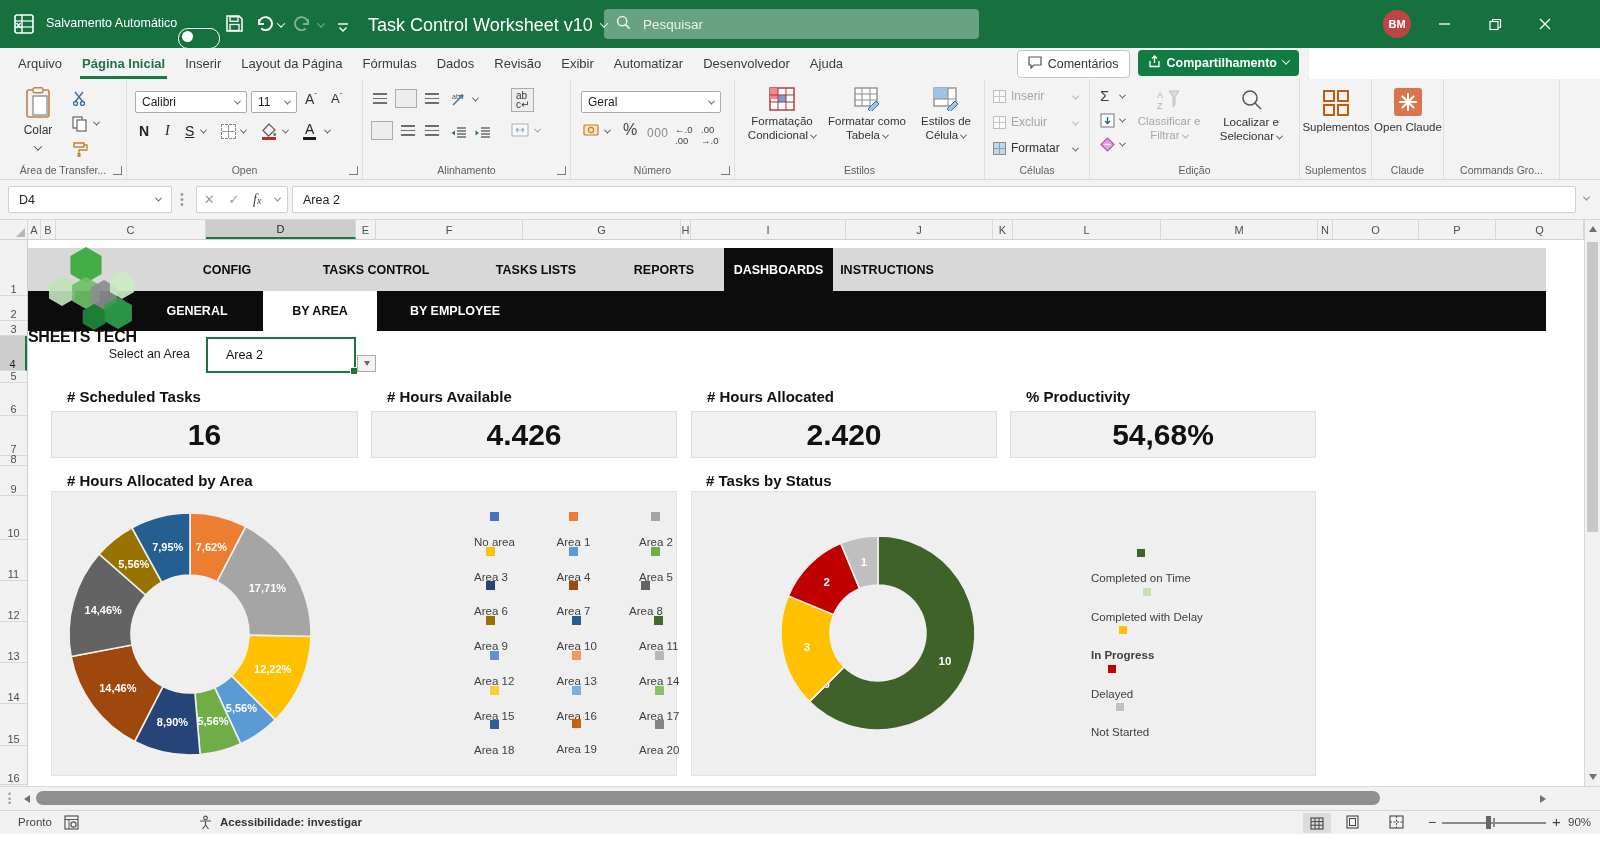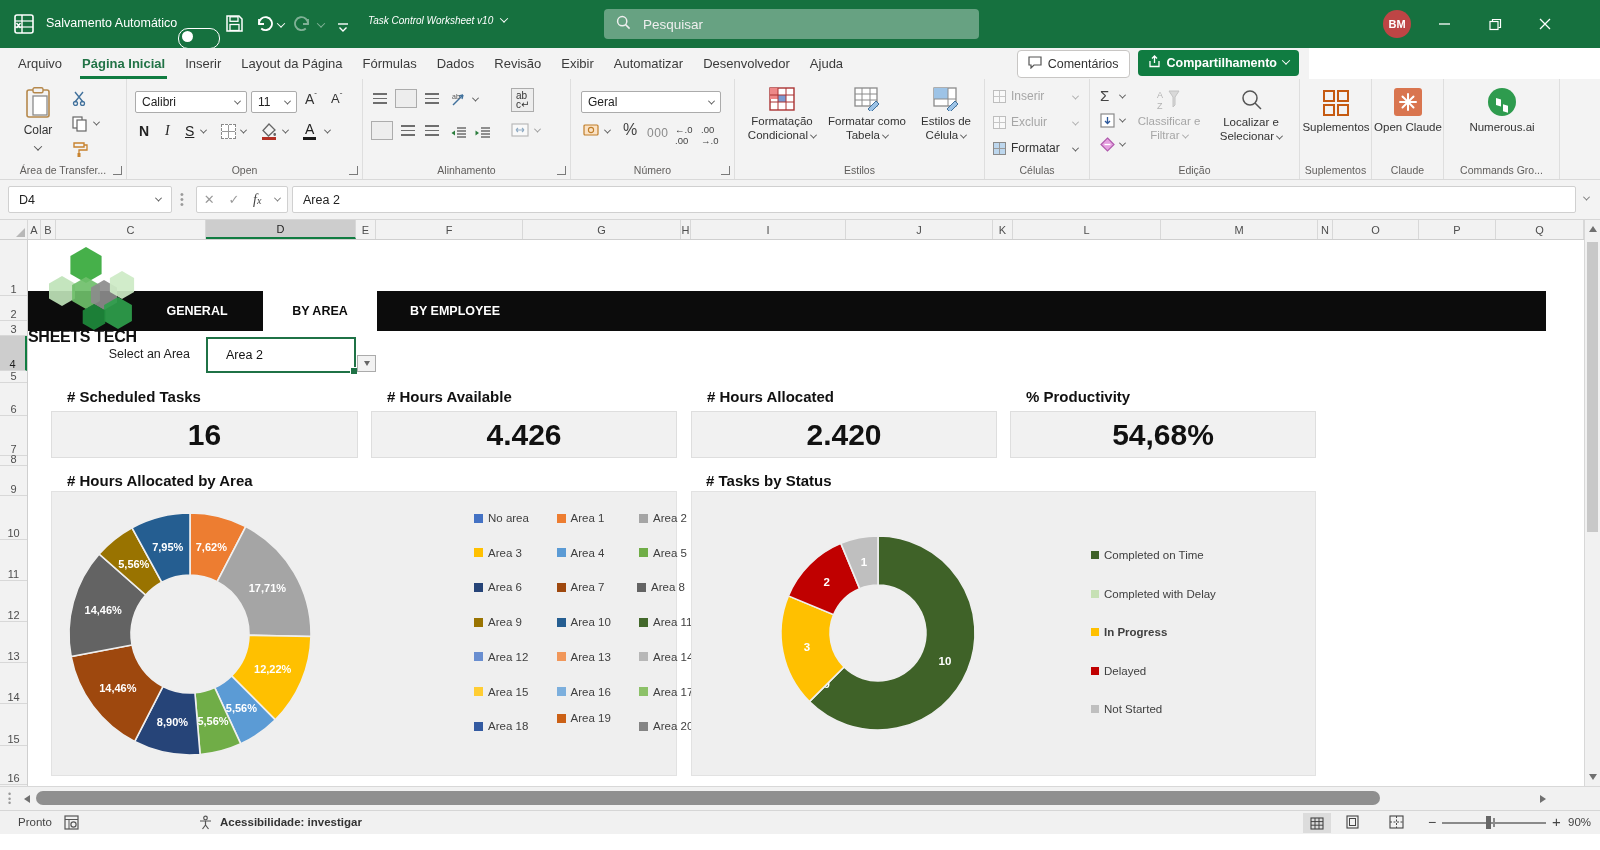--- a/index.html
+++ b/index.html
@@ -73,21 +73,21 @@
   .tri-l{width:0;height:0;border-top:4px solid transparent;border-bottom:4px solid transparent;border-right:6px solid #707070;}
   .tri-r{width:0;height:0;border-top:4px solid transparent;border-bottom:4px solid transparent;border-left:6px solid #707070;}
   
   .dfont{font-weight:700;letter-spacing:.2px;}
   .strip-tab{position:absolute;top:0;height:100%;display:flex;align-items:center;font-size:12.5px;font-weight:700;color:#0C0C0C;transform:translateX(-50%);}
   .kpi-label{position:absolute;font-size:15px;font-weight:700;color:#111;}
   .kpi-box{position:absolute;background:#F1F1F1;border:1px solid #DEDEDE;box-sizing:border-box;
            display:flex;align-items:center;justify-content:center;font-size:30px;font-weight:700;color:#111;}
   .chart-box{position:absolute;background:#EFEFEF;border:1px solid #E2E2E2;box-sizing:border-box;}
   .chart-title{position:absolute;font-size:15px;font-weight:700;color:#111;}
-  .lg-item{position:absolute;display:flex;align-items:center;gap:5px;font-size:11.5px;color:#404040;white-space:nowrap;}
+  .lg-item{position:absolute;display:flex;align-items:center;gap:15px;font-size:11.5px;color:#404040;white-space:nowrap;flex-direction:column;}
   .lg-sw{width:9px;height:9px;flex:none;}
 </style>
 </head>
 <body>
 
 <div id="app">
 
   <div class="titlebar">
     <span class="abs" style="left:14px;top:14px;">
       <svg width="20" height="20" viewBox="0 0 20 20">
@@ -122,21 +122,21 @@
           <path d="M14 9 a6.5 6.5 0 1 0 -2.2 4.5" fill="none" stroke="#fff" stroke-width="1.8"></path>
         </svg>
     </span>
     <span class="chev abs" style="left:318px;top:22px;color:#fff;opacity:.45;"></span>
     <span class="abs" style="left:337px;top:19px;">
       <svg width="12" height="12" viewBox="0 0 12 12">
           <path d="M1 3 h10" stroke="#fff" stroke-width="1.4"></path>
           <path d="M2.5 6.5 l3.5 3.5 3.5 -3.5" fill="none" stroke="#fff" stroke-width="1.4"></path>
         </svg>
     </span>
-    <span class="tb-item abs" style="left:368px;top:15px;font-size:10px;gap:8px;font-style:italic;">
+    <span class="tb-item abs" style="left:368px;top:15px;font-size:18px;gap:8px;">
       <span>Task Control Worksheet v10</span>
         <span class="chev" style="margin-top:-2px;"></span>
     </span>
     <div class="tb-search">
       <span style="margin-right:10px;">
         <svg width="15" height="15" viewBox="0 0 15 15">
             <circle cx="6.2" cy="6.2" r="4.6" fill="none" stroke="#EFEFEF" stroke-width="1.5"></circle>
             <line x1="9.6" y1="9.6" x2="13.6" y2="13.6" stroke="#EFEFEF" stroke-width="1.5"></line>
           </svg>
       </span>
@@ -405,30 +405,20 @@
                 <line x1="9.5" y1="9.5" x2="20.5" y2="20.5"></line>
                 <line x1="20.5" y1="9.5" x2="9.5" y2="20.5"></line>
               </g>
             </svg></span>
         <div>Open Claude</div>
       </div>
       <div class="rglabel">Claude</div>
     </div>
 
     <div class="rgroup" style="left:1444px;width:116px;">
-      <div class="bigbtn" style="left:0;top:8px;width:116px;">
-        <span><svg width="30" height="30" viewBox="0 0 30 30">
-              <circle cx="15" cy="15" r="14" fill="#2E9B4E"></circle>
-              <g fill="#fff">
-                <rect x="9" y="8" width="5" height="7" transform="skewY(18 )"></rect>
-                <rect x="16" y="12" width="5" height="7" transform="skewY(18)"></rect>
-              </g>
-            </svg></span>
-        <div>Numerous.ai</div>
-      </div>
       <div class="rglabel">Commands Gro...</div>
     </div>
 
     <span class="chev abs" style="left:1576px;top:156px;color:#666;"></span>
   </div>
 
   <div class="fbar">
     <div class="fbox" style="left:8px;width:164px;padding:0 10px;justify-content:space-between;">
       <span>D4</span>
         <span class="chev chev-sm" style="color:#555;"></span>
@@ -494,20 +484,28 @@
   <div class="sheet"></div>
 
   <div class="vscroll">
     <span class="tri-up abs" style="left:4px;top:6px;"></span>
     <span class="abs" style="left:2px;top:22px;width:11px;height:290px;background:#C8C8C8;"></span>
     <span class="tri-dn abs" style="left:4px;bottom:6px;"></span>
   </div>
 
   <div class="abs" style="left:0;top:0;width:1600px;height:786px;pointer-events:none;">
 
+    <div class="abs" style="left:28px;top:248px;width:1518px;height:43px;background:#D8D8D8;" id="main-strip">
+        <div class="strip-tab" style="left: 199px;">CONFIG</div>
+        <div class="strip-tab" style="left: 348px;">TASKS CONTROL</div>
+        <div class="strip-tab" style="left: 508px;">TASKS LISTS</div>
+        <div class="strip-tab" style="left: 636px;">REPORTS</div>
+        <div class="strip-tab" style="left: 696px; width: 109px; transform: none; background: rgb(12, 12, 12); color: rgb(255, 255, 255); justify-content: center;">DASHBOARDS</div>
+        <div class="strip-tab" style="left: 859px;">INSTRUCTIONS</div>
+      </div>
 
     <div class="abs" style="left:28px;top:291px;width:1518px;height:40px;background:#0C0C0C;" id="sub-strip">
         <div class="strip-tab" style="left: 169px; color: rgb(255, 255, 255);">GENERAL</div>
         <div class="strip-tab" style="left: 235px; width: 114px; transform: none; background: rgb(255, 255, 255); color: rgb(12, 12, 12); justify-content: center;">BY AREA</div>
         <div class="strip-tab" style="left: 427px; color: rgb(255, 255, 255);">BY EMPLOYEE</div>
       </div>
 
     <svg class="abs" style="left:30px;top:243px;" width="112" height="88" viewBox="0 0 112 88" id="logo-hex">
         <polygon points="56.0,4.0 71.6,13.0 71.6,31.0 56.0,40.0 40.4,31.0 40.4,13.0" fill="#36A93B" opacity="0.92"></polygon>
         <polygon points="32.0,33.0 45.0,40.5 45.0,55.5 32.0,63.0 19.0,55.5 19.0,40.5" fill="#BFE3B8" opacity="0.92"></polygon>
@@ -590,21 +588,21 @@
           <span>Area 5</span>
         </div>
         <div class="lg-item" style="left: 0px; top: 69.4px;">
           <span class="lg-sw" style="background: rgb(38, 68, 120); width: 9px; height: 9px;"></span>
           <span>Area 6</span>
         </div>
         <div class="lg-item" style="left: 82.5px; top: 69.4px;">
           <span class="lg-sw" style="background: rgb(158, 72, 14); width: 9px; height: 9px;"></span>
           <span>Area 7</span>
         </div>
-        <div class="lg-item" style="left: 163px; top: 69.4px;">
+        <div class="lg-item" style="left: 155px; top: 69.4px;">
           <span class="lg-sw" style="background: rgb(99, 99, 99); width: 9px; height: 9px;"></span>
           <span>Area 8</span>
         </div>
         <div class="lg-item" style="left: 0px; top: 104.1px;">
           <span class="lg-sw" style="background: rgb(153, 115, 0); width: 9px; height: 9px;"></span>
           <span>Area 9</span>
         </div>
         <div class="lg-item" style="left: 82.5px; top: 104.1px;">
           <span class="lg-sw" style="background: rgb(37, 94, 145); width: 9px; height: 9px;"></span>
           <span>Area 10</span>
@@ -634,21 +632,21 @@
           <span>Area 16</span>
         </div>
         <div class="lg-item" style="left: 165px; top: 173.5px;">
           <span class="lg-sw" style="background: rgb(140, 193, 104); width: 9px; height: 9px;"></span>
           <span>Area 17</span>
         </div>
         <div class="lg-item" style="left: 0px; top: 208.2px;">
           <span class="lg-sw" style="background: rgb(51, 90, 161); width: 9px; height: 9px;"></span>
           <span>Area 18</span>
         </div>
-        <div class="lg-item" style="left: 82.5px; top: 200px;">
+        <div class="lg-item" style="left: 82.5px; top: 207px;">
           <span class="lg-sw" style="background: rgb(203, 96, 21); width: 9px; height: 9px;"></span>
           <span>Area 19</span>
         </div>
         <div class="lg-item" style="left: 165px; top: 208.2px;">
           <span class="lg-sw" style="background: rgb(132, 132, 132); width: 9px; height: 9px;"></span>
           <span>Area 20</span>
         </div>
       </div>
 
     <div class="chart-title" style="left:706px;top:472px;"># Tasks by Status</div>

